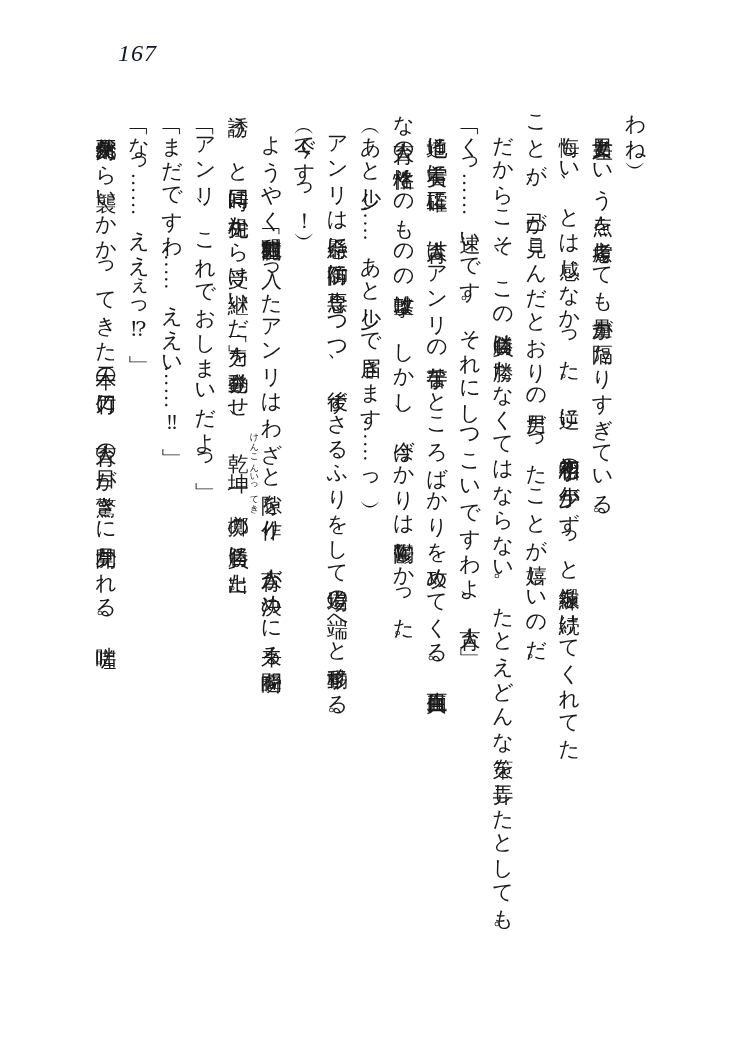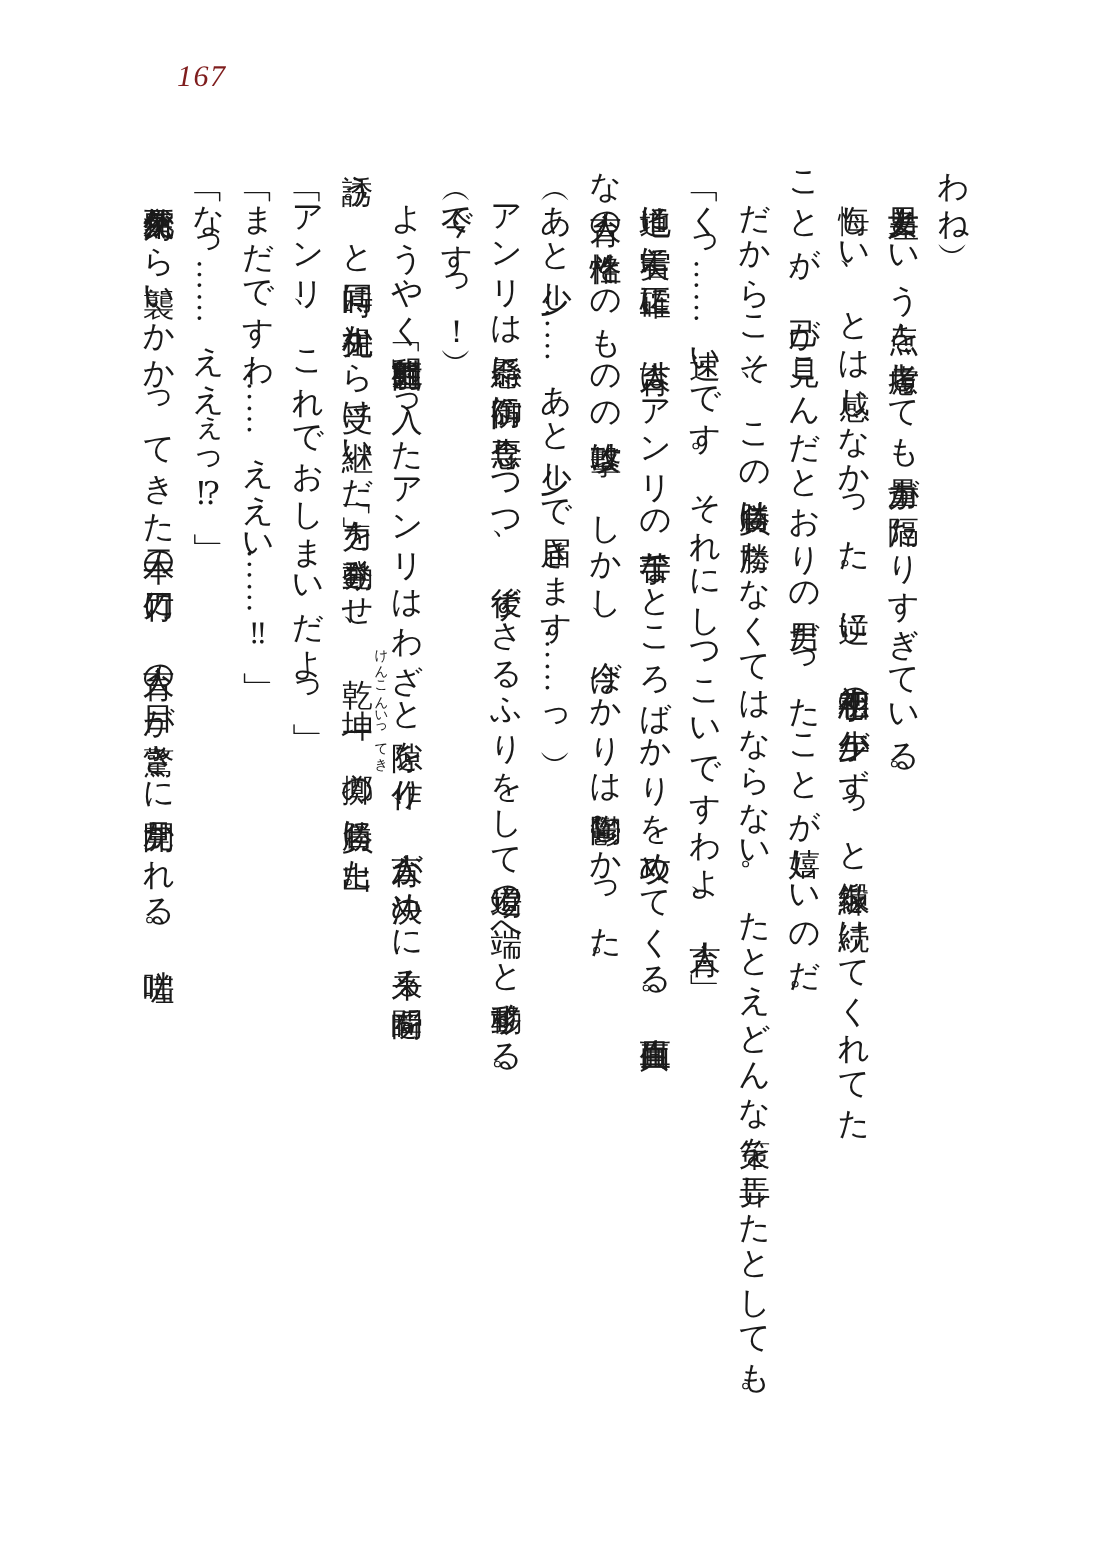--- a/index.html
+++ b/index.html
@@ -14,22 +14,22 @@
     background: #ffffff;
     overflow: hidden;
     font-family: "Liberation Serif", "DejaVu Serif", serif;
   }
   .page-number {
     position: absolute;
     left: 118px;
     top: 40px;
     font-family: "Liberation Serif", "DejaVu Serif", serif;
     font-style: italic;
-    font-size: 20px;
-    color: #7f1d1d;
+    font-size: 24px;
+    color: #0f172a;
     letter-spacing: 1px;
   }
   .text-area {
     position: absolute;
     left: 0;
     top: 0;
     width: 736px;
     height: 1037px;
   }
   .col {

